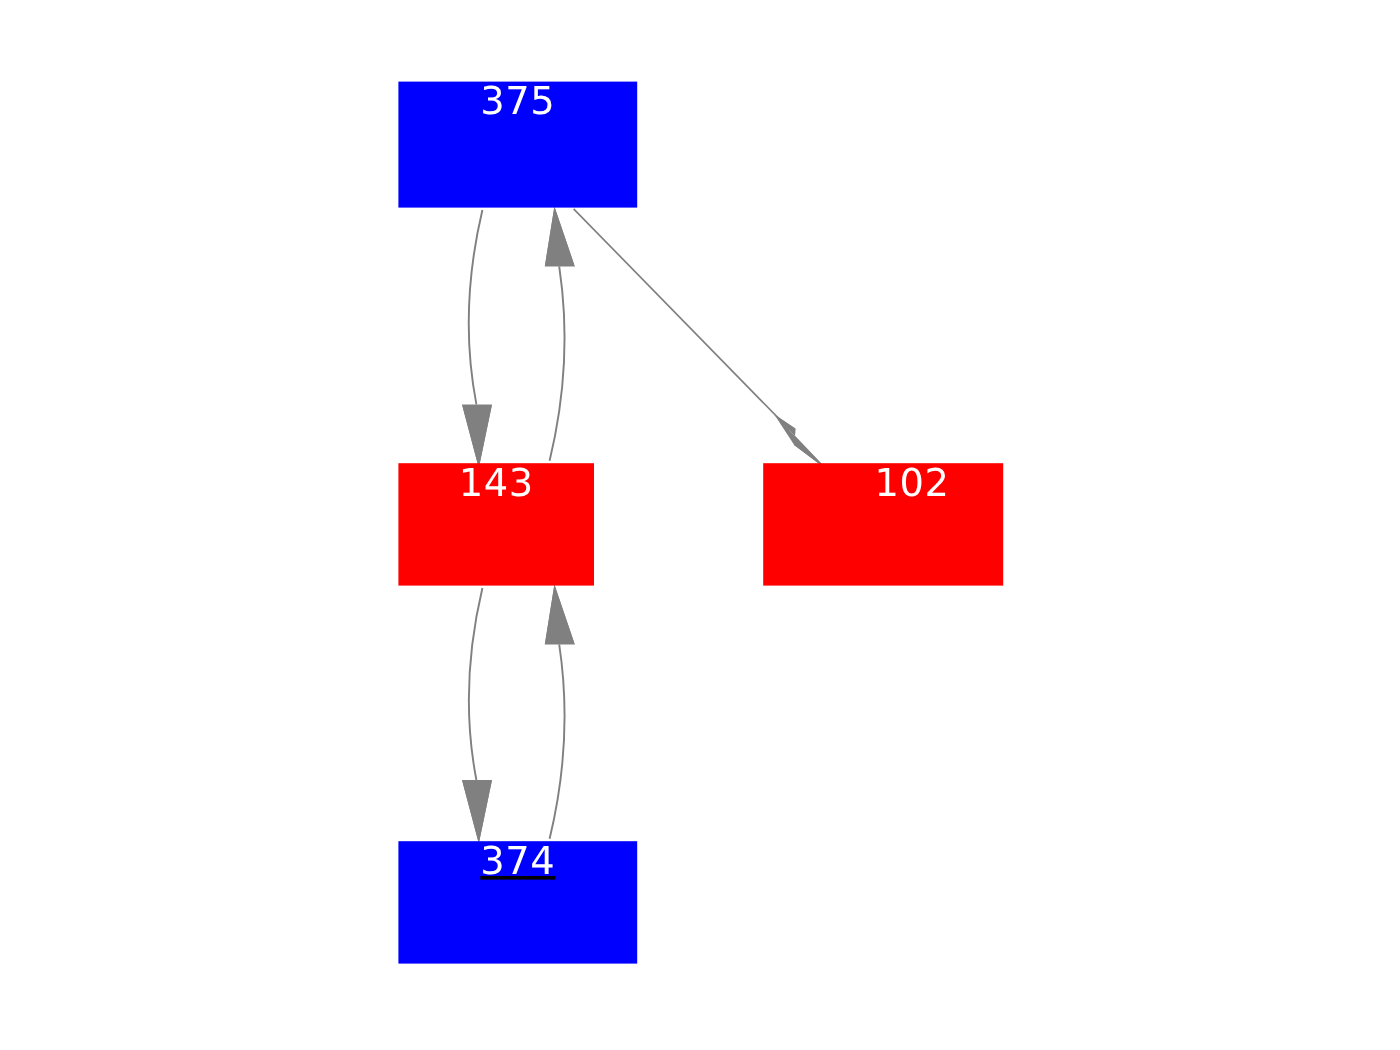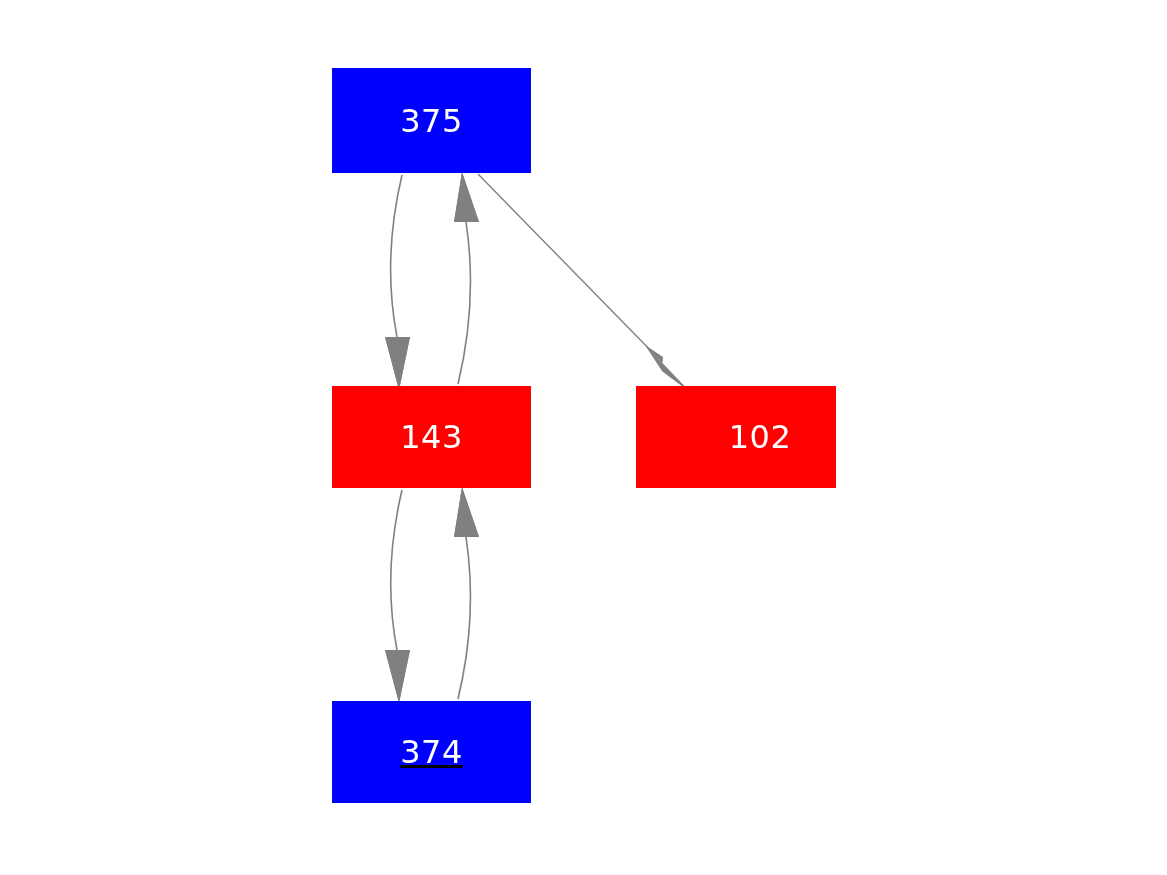--- a/index.html
+++ b/index.html
@@ -22,21 +22,20 @@
     left: 0;
     top: 0;
     width: 1167px;
     height: 875px;
     pointer-events: none;
   }
   .node {
     position: absolute;
     box-sizing: border-box;
     display: flex;
-    align-items: center;
     justify-content: center;
   }
   .node-label {
     color: #ffffff;
     font-family: "DejaVu Sans", sans-serif;
     font-size: 32px;
     line-height: 1;
     letter-spacing: 0.5px;
     user-select: none;
   }
@@ -77,21 +76,21 @@
       <path d="M 454,537 L 479,537 L 462,487 Z" fill="#808080" stroke="none"></path>
       <path d="M 454,537 L 466,523 L 479,537 L 462,487 Z" fill="#808080" stroke="none"></path>
     </g>
 
   </svg>
 
   <div class="node" style="left:332px; top:68px; width:199px; height:105px; background:#0000ff;">
     <span class="node-label">375</span>
   </div>
 
-  <div class="node" style="left:332px; top:386px; width:199px; height:102px; background:#ff0000;">
+  <div class="node" style="left:332px; top:386px; width:163px; height:102px; background:#ff0000;">
     <span class="node-label">143</span>
   </div>
 
   <div class="node" style="left:636px; top:386px; width:200px; height:102px; background:#ff0000;padding-left:48px;">
     <span class="node-label">102</span>
   </div>
 
   <div class="node" style="left:332px; top:701px; width:199px; height:102px; background:#0000ff;text-decoration:underline;">
     <span class="node-label">374</span>
   </div>

